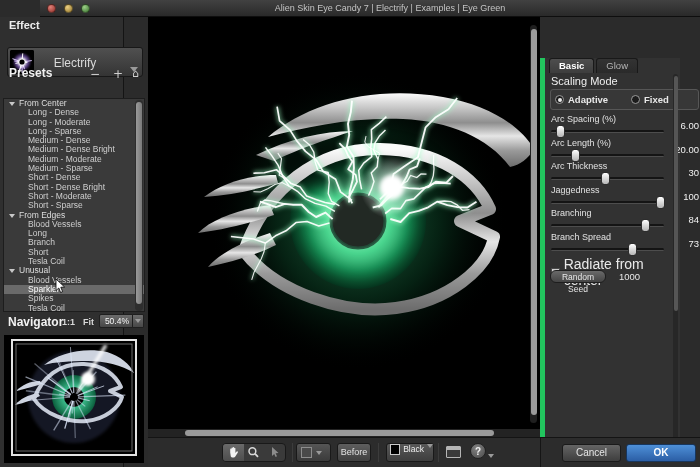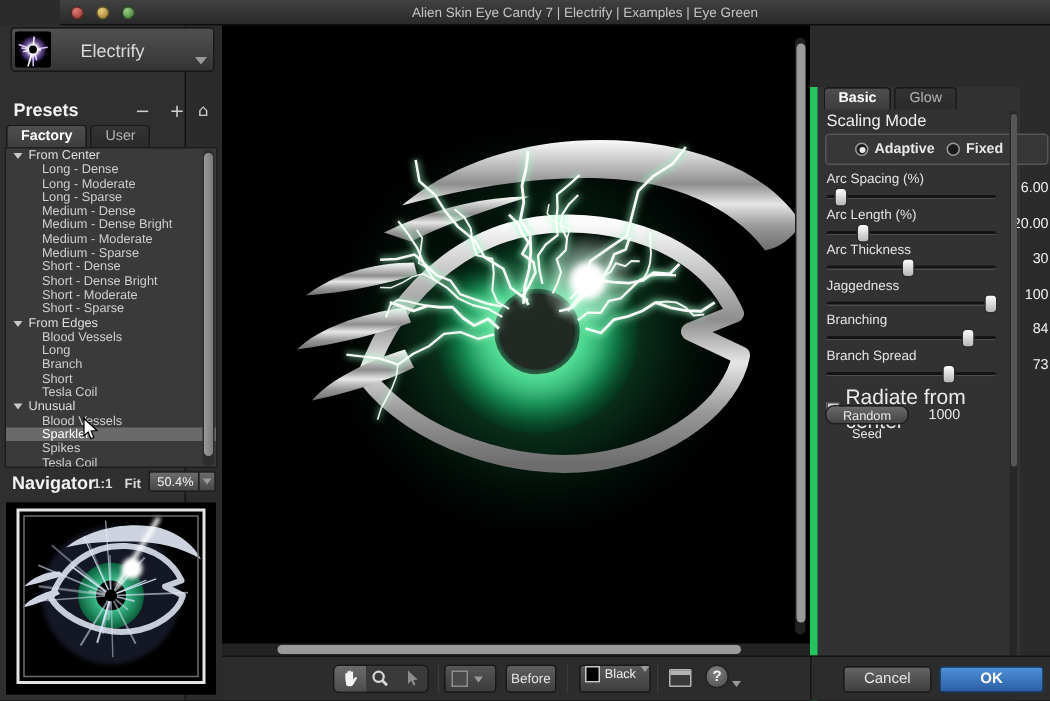--- a/index.html
+++ b/index.html
@@ -15,21 +15,21 @@
   .lights { position:absolute; left:7px; top:4px; display:flex; gap:8px; }
   .light { width:9px; height:9px; border-radius:50%; border:1px solid rgba(0,0,0,.5); }
   .light.red    { background:radial-gradient(circle at 35% 30%, #e08078, #8f2f28); }
   .light.yellow { background:radial-gradient(circle at 35% 30%, #ecd084, #94762a); }
   .light.green  { background:radial-gradient(circle at 35% 30%, #9cd087, #3c7330); }
 
   
   .left-panel { position:absolute; left:0; top:17px; width:124px; height:450px;
                 background:#2f2f2f; border-right:1px solid #141414; }
   .effect-heading { position:absolute; left:9px; top:2px; font-size:11px; font-weight:bold; color:#ececec; }
-  .effect-button { position:absolute; left:7px; top:1px; width:136px; height:30px;
+  .effect-button { position:absolute; left:7px; top:30px; width:136px; height:30px;
                    background:linear-gradient(#505050,#343434); border:1px solid #181818; border-radius:3px;text-decoration:underline; }
   .fx-thumb { position:absolute; left:2px; top:2px; width:24px; height:24px; background:#000;
               border-radius:2px; overflow:hidden; }
   .effect-label { position:absolute; left:0; top:8px; width:100%; text-align:center; font-size:12px; color:#dadada; }
   .dd-arrow { width:0; height:0; border-left:4px solid transparent; border-right:4px solid transparent;
               border-top:5px solid #9a9a9a; }
   .effect-arrow { position:absolute; right:4px; bottom:4px; }
 
   .presets-heading { position:absolute; left:9px; top:49px; font-size:12px; font-weight:bold; color:#f0f0f0; }
   .preset-iconbtn { position:absolute; top:51px; font-size:12px; color:#cfcfcf;
@@ -114,21 +114,21 @@
 
   
   .right-panel { position:absolute; left:540px; top:17px; width:140px; height:420px;
                  background:#323232; border-left:5px solid #22c55e;margin-top:41px; }
   .tabs-right { position:absolute; left:4px; top:0; }
   .scaling-heading { position:absolute; left:6px; top:17px; font-size:11px; font-weight:normal; color:#efefef; }
   .scaling-box { position:absolute; left:5px; top:31px; width:149px; height:21px;
                  border:1px solid #565656; border-radius:3px; background:#373737; }
   .radio { position:absolute; top:4px; display:flex; align-items:center; gap:4px;
            font-size:9.5px; font-weight:bold; color:#e8e8e8; }
-  .radio-adaptive { left:19px; } .radio-fixed { left:80px; }
+  .radio-adaptive { left:4px; } .radio-fixed { left:80px; }
   .radio-circle { width:9px; height:9px; border-radius:50%; border:1px solid #9a9a9a;
                   background:#1c1c1c; position:relative; }
   .radio-circle.checked::after { content:''; position:absolute; left:2px; top:2px; width:4px;
                   height:4px; border-radius:50%; background:#ececec; }
   .sliders { position:absolute; left:6px; top:56px; width:148px; height:142px; }
   .slider { position:absolute; left:0; width:148px; height:23px; }
   .s-label { position:absolute; left:0; top:0; font-size:9px; color:#e2e2e2; }
   .s-value { position:absolute; right:0; top:6px; font-size:9.5px; color:#f2f2f2; }
   .s-track { position:absolute; left:0; top:16px; width:113px; height:3px; background:#141414;
              border-bottom:1px solid #4d4d4d; border-radius:2px; }
@@ -203,24 +203,20 @@
       </div>
       <div class="effect-label">Electrify</div>
       <div class="effect-arrow dd-arrow"></div>
     </div>
 
     <div class="presets-heading">Presets</div>
     <div class="preset-iconbtn icon-minus">−</div>
     <div class="preset-iconbtn icon-plus">+</div>
     <div class="preset-iconbtn icon-home">⌂</div>
 
-    <div class="tabs tabs-left">
-      <div class="tab active">Factory</div>
-      <div class="tab">User</div>
-    </div>
 
     <div class="preset-list">
       <div class="list-scroll">
         <div class="list-thumb"></div>
       </div>
     <div class="tree-row group"><span class="tri"></span><span>From Center</span></div>
         <div class="tree-row"><span>Long - Dense</span></div>
         <div class="tree-row"><span>Long - Moderate</span></div>
         <div class="tree-row"><span>Long - Sparse</span></div>
         <div class="tree-row"><span>Medium - Dense</span></div>

